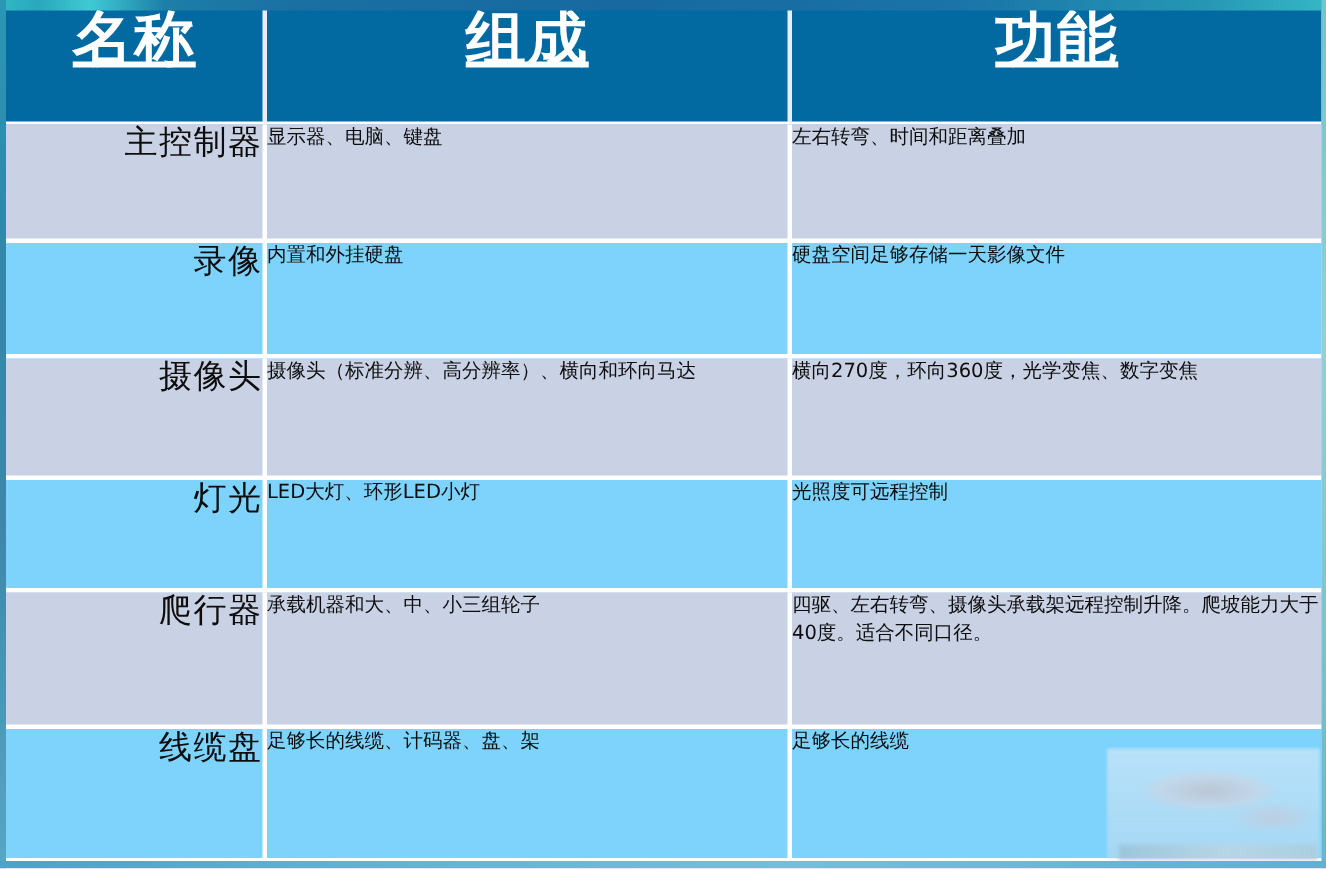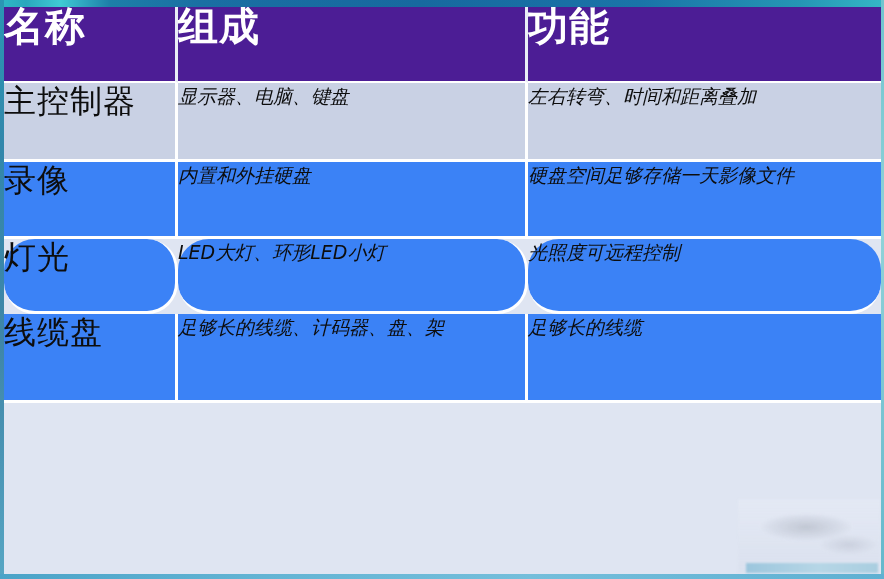--- a/index.html
+++ b/index.html
@@ -79,65 +79,66 @@
   }
 
   table.spec td, table.spec th {
     vertical-align: top;
     padding: 0;
     margin: 0;
   }
 
   
   thead th {
-    background: #4c1d95;
+    background: #0369a1;
     color: #ffffff;
     font-weight: bold;
     font-size: 40px;
     line-height: 1.05;
-    text-align: left;
+    text-align: center;
     height: 76px;
     padding: 8px 0 0 14px;
     border-right: 3px solid #e9edf6;
     border-bottom: 2px solid #ffffff;
     white-space: nowrap;
     letter-spacing: 1px;
+    text-decoration: underline;
   }
   thead th.last { border-right: none; margin-top: 25px; }
 
   
   tbody tr.alt-a td { background: #c9d1e4; }
-  tbody tr.alt-b td { background: #3b82f6; }
+  tbody tr.alt-b td { background: #7dd3fc; }
 
   tbody td {
     border-right: 3px solid #ffffff;
     border-bottom: 3px solid #ffffff;
     color: #0d0d0d;
   }
   tbody td.last { border-right: none; }
 
   td.c-name {
-    font-size: 32px;
+    font-size: 22px;
     line-height: 1.18;
     padding: 8px 0 0 10px;
     letter-spacing: 1px;
     white-space: nowrap;
+    text-align: right;
   }
   td.c-body {
-    font-size: 19px;
+    font-size: 13px;
     line-height: 1.45;
     padding: 11px 8px 0 10px;
-    font-style: italic;
   }
 
   
   tr.r0 td { height: 76px; }
   tr.r1 td { height: 74px; }
   tr.r2 td { height: 78px; }
-  tr.r3 td { height: 72px; border-radius: 31px; }
+  tr.r3 td { height: 72px; }
   tr.r4 td { height: 88px; }
   tr.r5 td { height: 86px; margin-left: 24px; }
 
   
   .watermark {
     position: absolute;
     right: 4px;
     bottom: 6px;
     width: 142px;
     height: 74px;
@@ -189,27 +190,37 @@
         <td class="c-body">显示器、电脑、键盘</td>
         <td class="c-body last">左右转弯、时间和距离叠加</td>
       </tr>
 
       <tr class="alt-b r1">
         <td class="c-name">录像</td>
         <td class="c-body">内置和外挂硬盘</td>
         <td class="c-body last">硬盘空间足够存储一天影像文件</td>
       </tr>
 
+      <tr class="alt-a r2">
+        <td class="c-name">摄像头</td>
+        <td class="c-body">摄像头（标准分辨、高分辨率）、横向和环向马达</td>
+        <td class="c-body last">横向270度，环向360度，光学变焦、数字变焦</td>
+      </tr>
 
       <tr class="alt-b r3">
         <td class="c-name">灯光</td>
         <td class="c-body">LED大灯、环形LED小灯</td>
         <td class="c-body last">光照度可远程控制</td>
       </tr>
 
+      <tr class="alt-a r4">
+        <td class="c-name">爬行器</td>
+        <td class="c-body">承载机器和大、中、小三组轮子</td>
+        <td class="c-body last">四驱、左右转弯、摄像头承载架远程控制升降。爬坡能力大于40度。适合不同口径。</td>
+      </tr>
 
       <tr class="alt-b r5">
         <td class="c-name">线缆盘</td>
         <td class="c-body">足够长的线缆、计码器、盘、架</td>
         <td class="c-body last">足够长的线缆</td>
       </tr>
 
     </tbody>
   </table>
 

